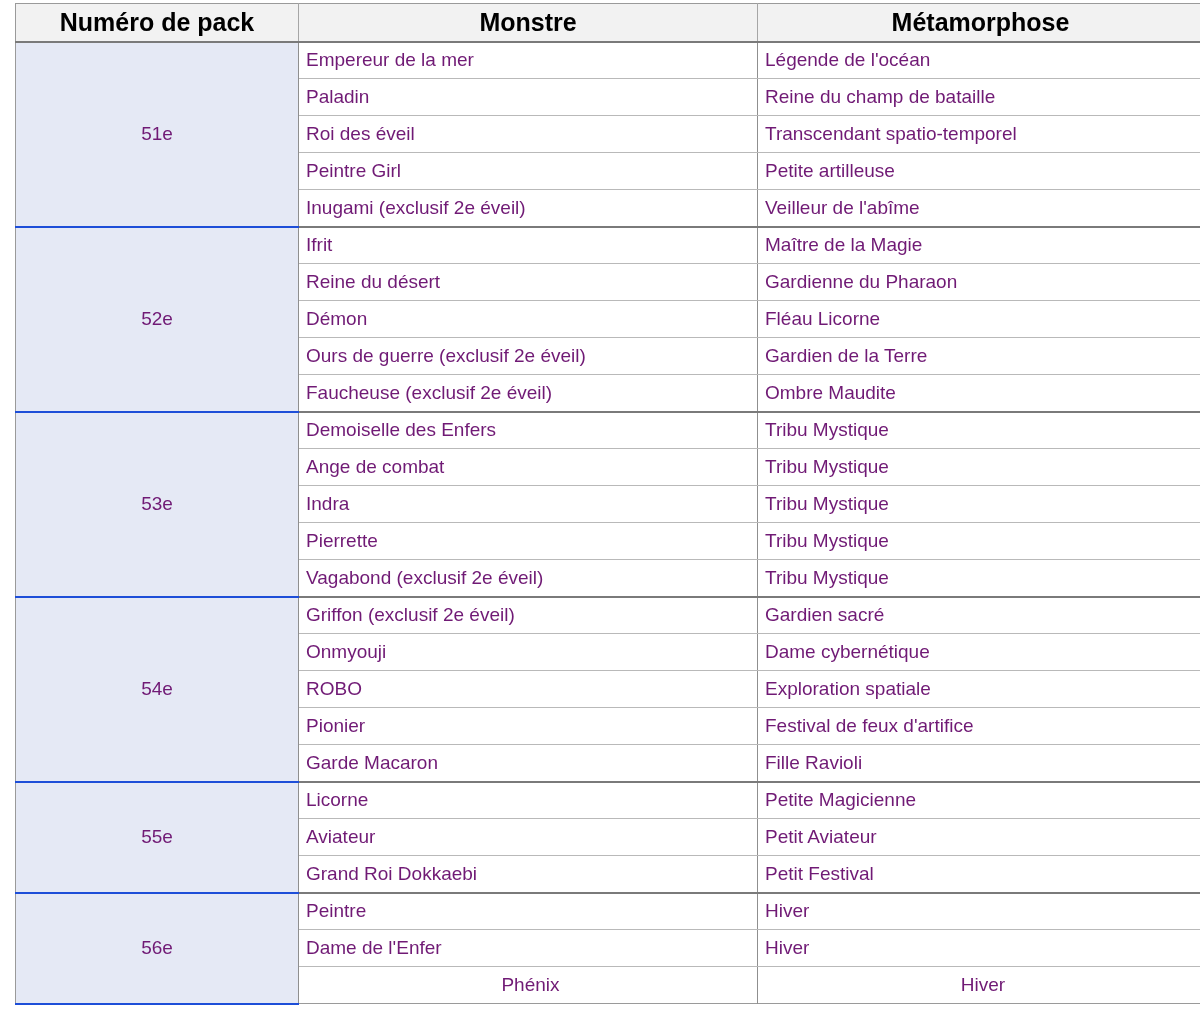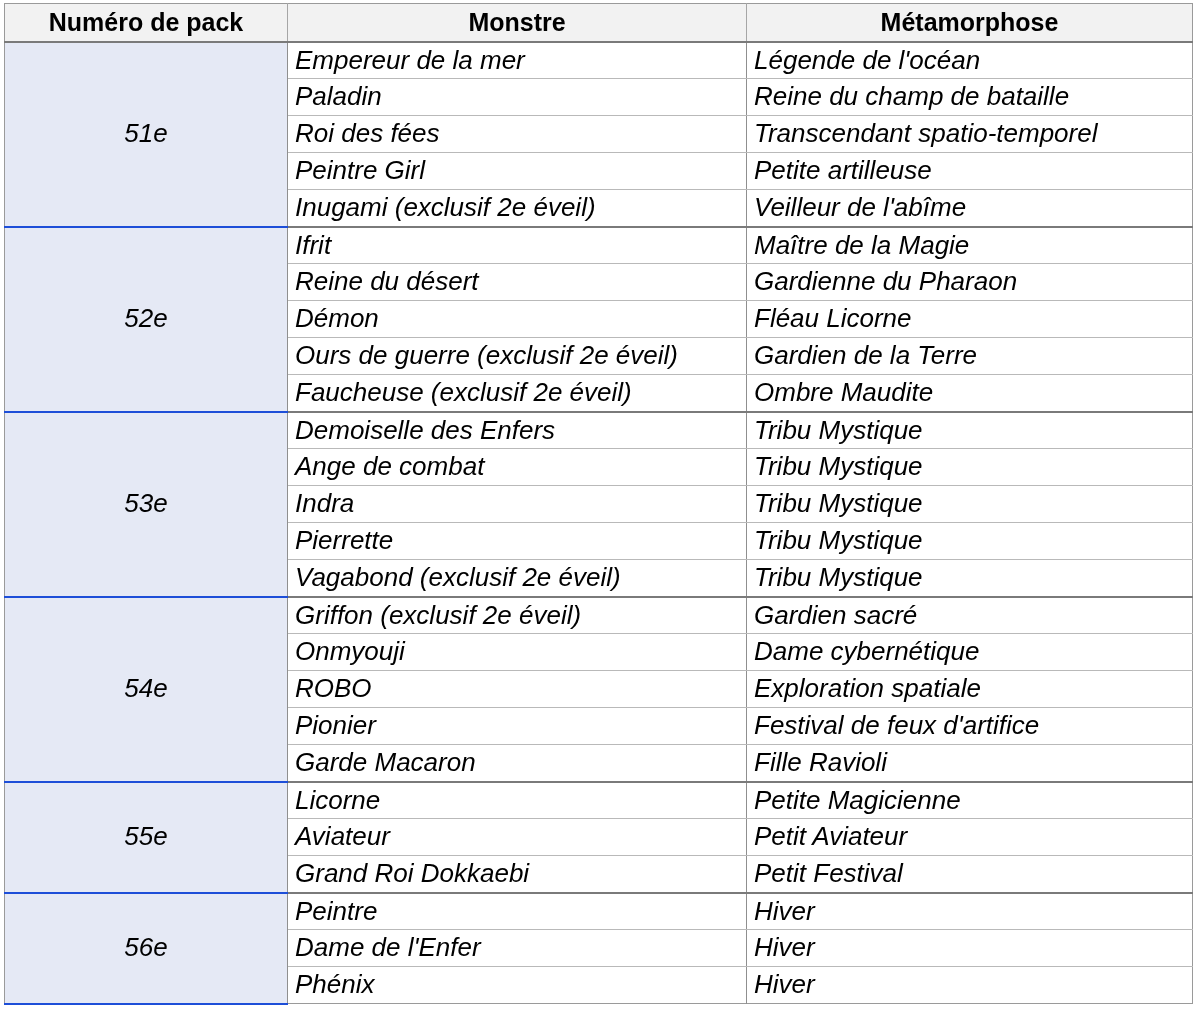--- a/index.html
+++ b/index.html
@@ -12,21 +12,21 @@
     width: 1200px;
     height: 1017px;
     font-family: "Liberation Sans", sans-serif;
     -webkit-font-smoothing: antialiased;
   }
 
   .table-wrap {
     width: 1064px;
     height: 1017px;
     box-sizing: border-box;
-    padding: 3px 9px 0px 4px;
+    padding: 3px 9px 0px 15px;
   }
 
   table.pack-table {
     border-collapse: collapse;
     table-layout: fixed;
     width: 1188px;
     border: 1px solid #9a9a9a;
   }
 
   col.col-pack  { width: 283px; }
@@ -44,52 +44,52 @@
     padding: 0 6px;
     border-right: 1px solid #a6a6a6;
     border-bottom: 2px solid #7a7a7a;
     box-sizing: border-box;
     white-space: nowrap;
   }
   thead th:last-child { border-right: none; }
 
   
   tbody td {
-    font-size: 26px;
-    color: #000000;
+    font-size: 19px;
+    color: #701a75;
     height: 37px;
     padding: 0 2px 0 7px;
     box-sizing: border-box;
     border-right: 1px solid #8f8f8f;
     border-bottom: 1px solid #b9b9b9;
     background: #ffffff;
     white-space: nowrap;
     overflow: hidden;
     vertical-align: middle;
     line-height: 1.05;
-    font-style: italic;
   }
   tbody td:last-child { border-right: none; }
 
   tbody td.pack-cell {
     background: #e5e9f5;
     text-align: center;
     vertical-align: middle;
     padding: 0;
     border-right: 1px solid #8f8f8f;
     border-bottom: 2px solid #1d4ed8;
   }
 
   
   tbody tr.group-end > td {
     border-bottom: 2px solid #7a7a7a;
   }
 
   tbody tr:last-child > td {
     border-bottom: none;
+    text-align: center;
   }
   tbody tr:last-child > td.pack-cell {
     border-bottom: none;
   }
 </style>
 </head>
 <body>
 
 <div class="table-wrap">
   <table class="pack-table">
@@ -109,21 +109,21 @@
         <tr>
           <td class="pack-cell" rowspan="5">51e</td>
           <td class="monster-cell">Empereur de la mer</td>
           <td class="meta-cell">Légende de l'océan</td>
         </tr>
         <tr>
           <td class="monster-cell">Paladin</td>
           <td class="meta-cell">Reine du champ de bataille</td>
         </tr>
         <tr>
-          <td class="monster-cell">Roi des fées</td>
+          <td class="monster-cell">Roi des éveil</td>
           <td class="meta-cell">Transcendant spatio-temporel</td>
         </tr>
         <tr>
           <td class="monster-cell">Peintre Girl</td>
           <td class="meta-cell">Petite artilleuse</td>
         </tr>
         <tr class="group-end">
           <td class="monster-cell">Inugami (exclusif 2e éveil)</td>
           <td class="meta-cell">Veilleur de l'abîme</td>
         </tr>

